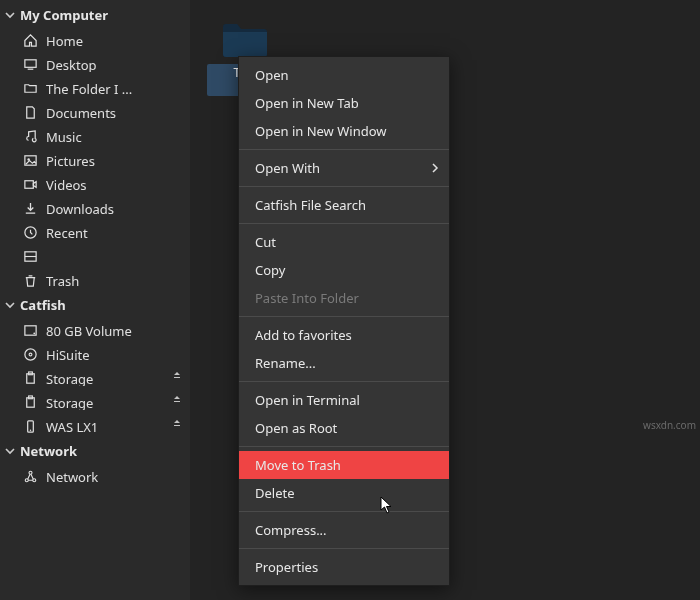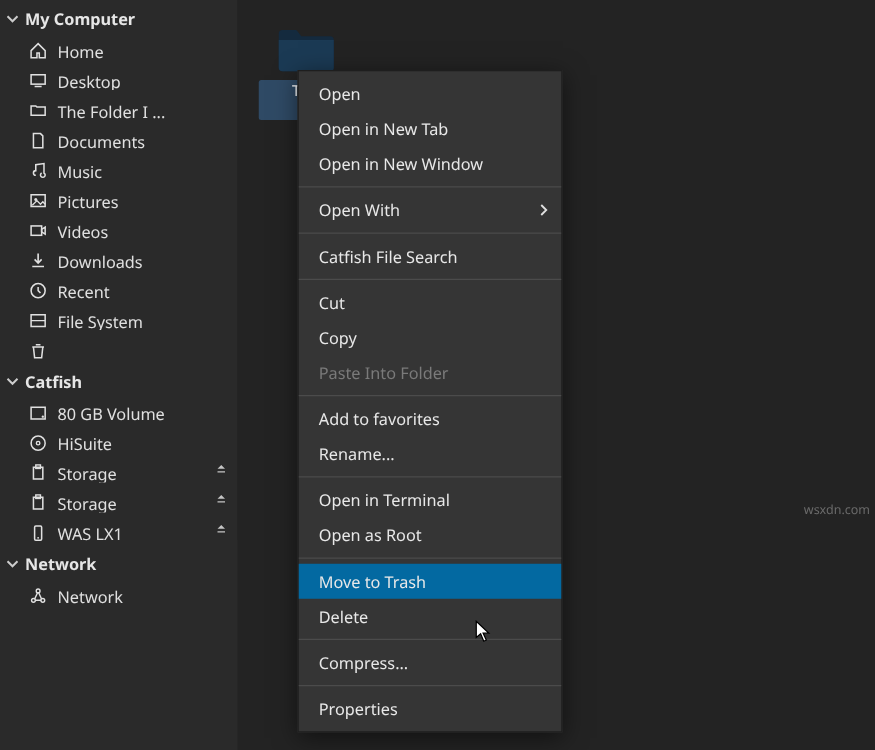--- a/index.html
+++ b/index.html
@@ -17,27 +17,27 @@
   svg { display:block; }
   
   .content { flex:1; background:#232323; position:relative; }
   .folder { position:absolute; left:18px; top:20px; width:74px; display:flex; flex-direction:column; align-items:center; cursor:pointer; }
   .folder .folder-icon { width:48px; height:38px; }
   .folder .caption { margin-top:6px; font-size:12px; line-height:15px; text-align:center; color:#fff; background:#2f4a65; padding:1px 4px; border-radius:2px; width:76px; }
   
   .ctx { position:absolute; left:238px; top:56px; width:212px; background:#353535; border:1px solid #1e1e1e; box-shadow:0 4px 18px rgba(0,0,0,.5); padding:4px 0; }
   .ctx .mi { display:flex; align-items:center; padding:0 16px; height:28px; color:#e8e8e8; cursor:pointer; position:relative; }
   .ctx .mi.disabled { color:#7a7a7a; cursor:default; }
-  .ctx .mi.hover { background:#0369a1; }
+  .ctx .mi.hover { background:#ef4444; }
   .ctx .sep { height:1px; background:#4b4b4b; margin:4px 0; }
   .ctx .arrow { position:absolute; right:10px; top:50%; transform:translateY(-50%); }
   
   .cursor { position:absolute; left:380px; top:496px; width:14px; height:18px; pointer-events:none; }
   
-  .wm { position:absolute; right:4px; bottom:18px; font-size:10px; color:#6a6a6a; }
+  .wm { position:absolute; right:4px; bottom:0; font-size:10px; color:#6a6a6a; }
 </style>
 </head>
 <body>
 
 <div class="app">
 
   <div class="sidebar">
 
     <div class="side-header">
       <span class="caret">
@@ -124,28 +124,28 @@
         </span>
         <span class="label">Recent</span>
       </div>
     <div class="side-item">
         <span class="icon">
           <svg width="15" height="15" viewBox="0 0 16 16">
             <rect x="2" y="3" width="12" height="10" fill="none" stroke="#e0e0e0" stroke-width="1.3"></rect>
             <line x1="2" y1="8" x2="14" y2="8" stroke="#e0e0e0" stroke-width="1.2"></line>
           </svg>
         </span>
-        <span class="label"><span class="underline">File System</span></span>
       </div>
     <div class="side-item">
         <span class="icon">
           <svg width="15" height="15" viewBox="0 0 16 16">
             <path d="M4 5 L12 5 L11 14 L5 14 Z M3 5 L13 5 M6 3 L10 3" fill="none" stroke="#e0e0e0" stroke-width="1.3"></path>
           </svg>
         </span>
+        <span class="label">Trash</span>
       </div>
 
     <div class="side-header">
       <span class="caret">
           <svg width="10" height="10" viewBox="0 0 10 10">
             <path d="M1 3 L5 7 L9 3" fill="none" stroke="#ccc" stroke-width="1.6"></path>
           </svg>
         </span>
       <span>Catfish</span>
     </div>

